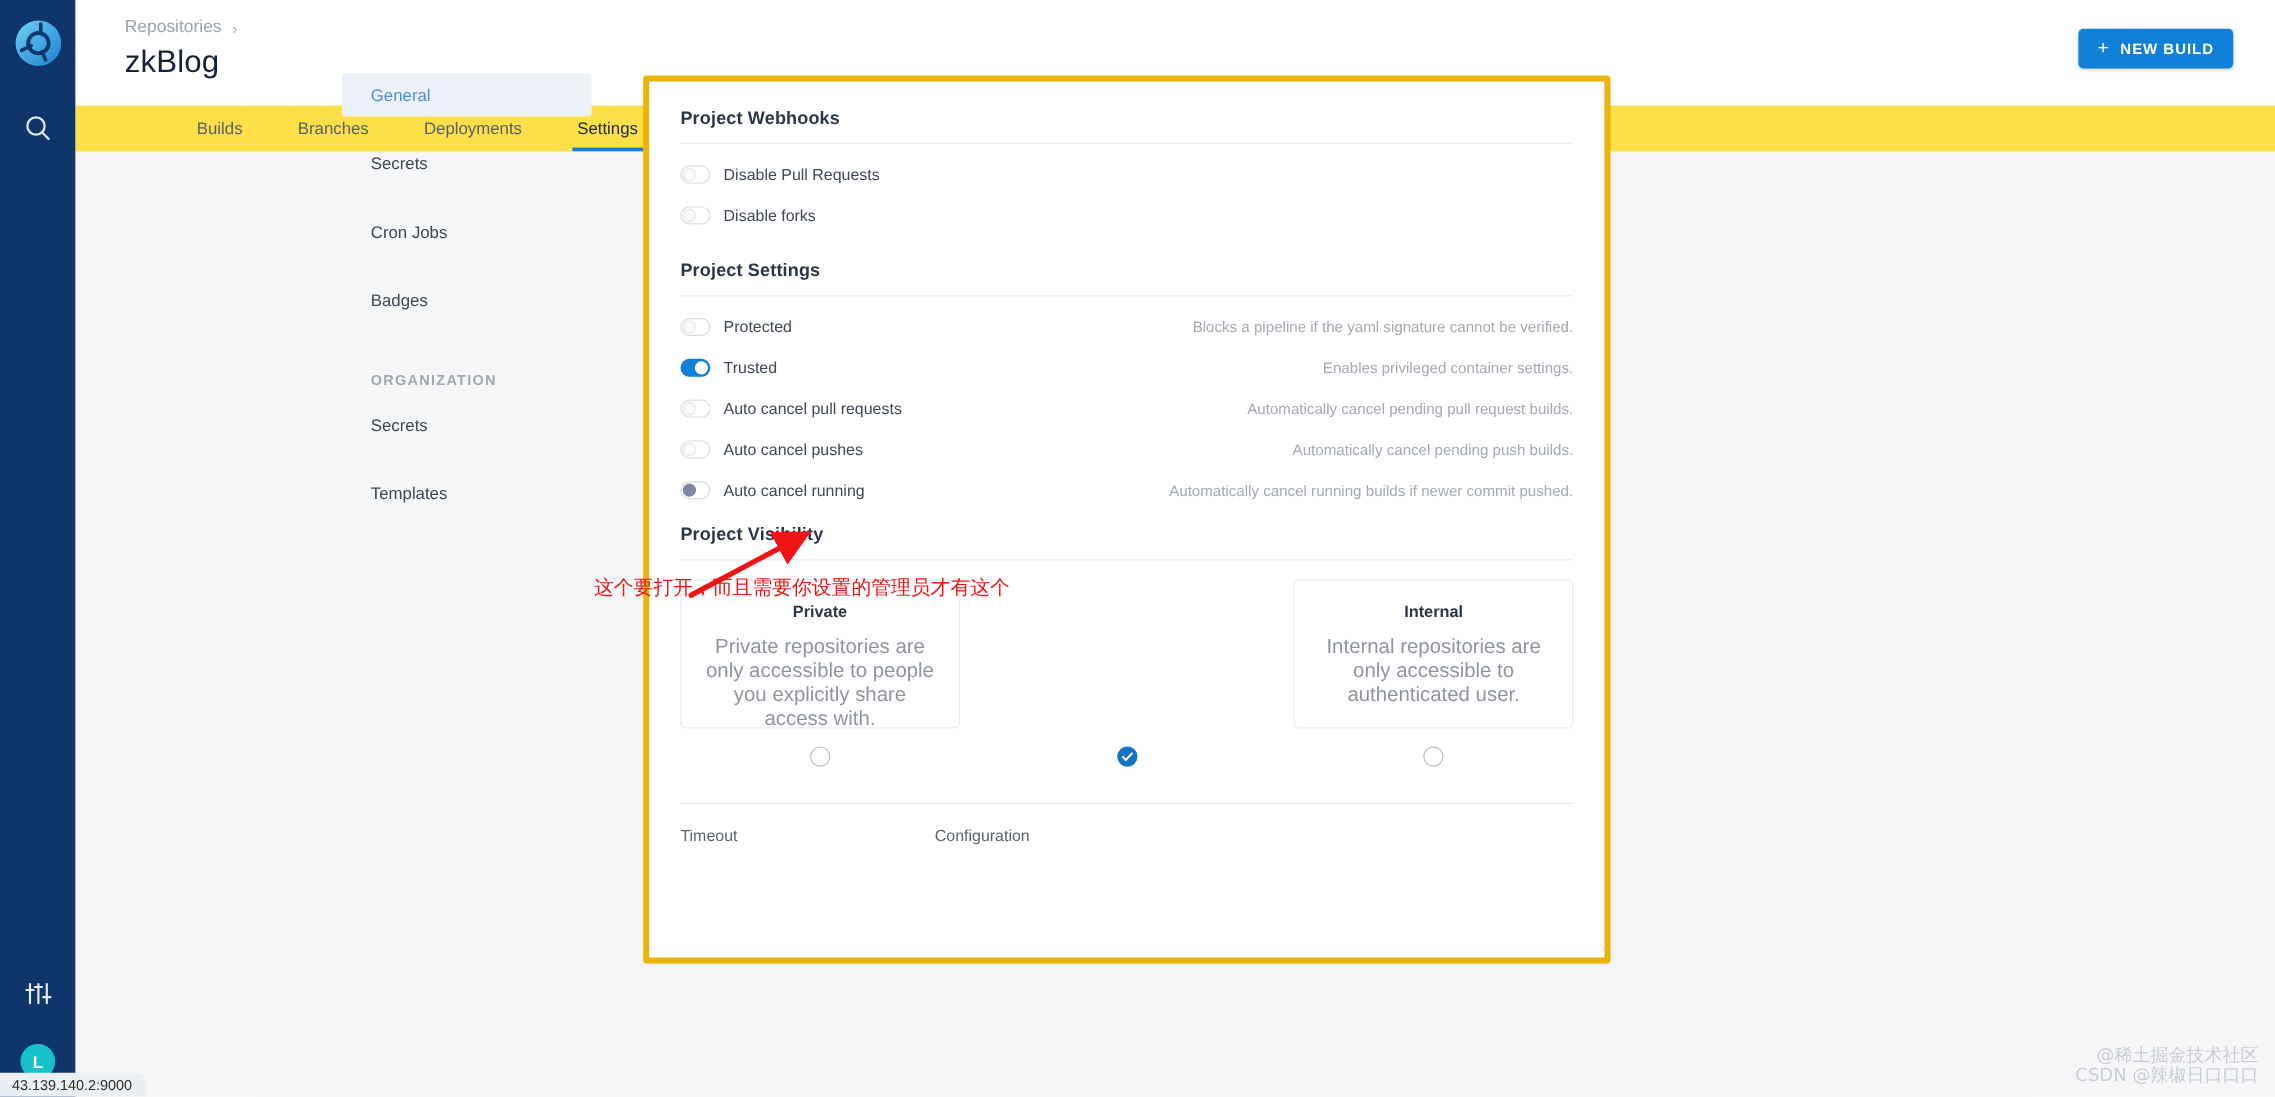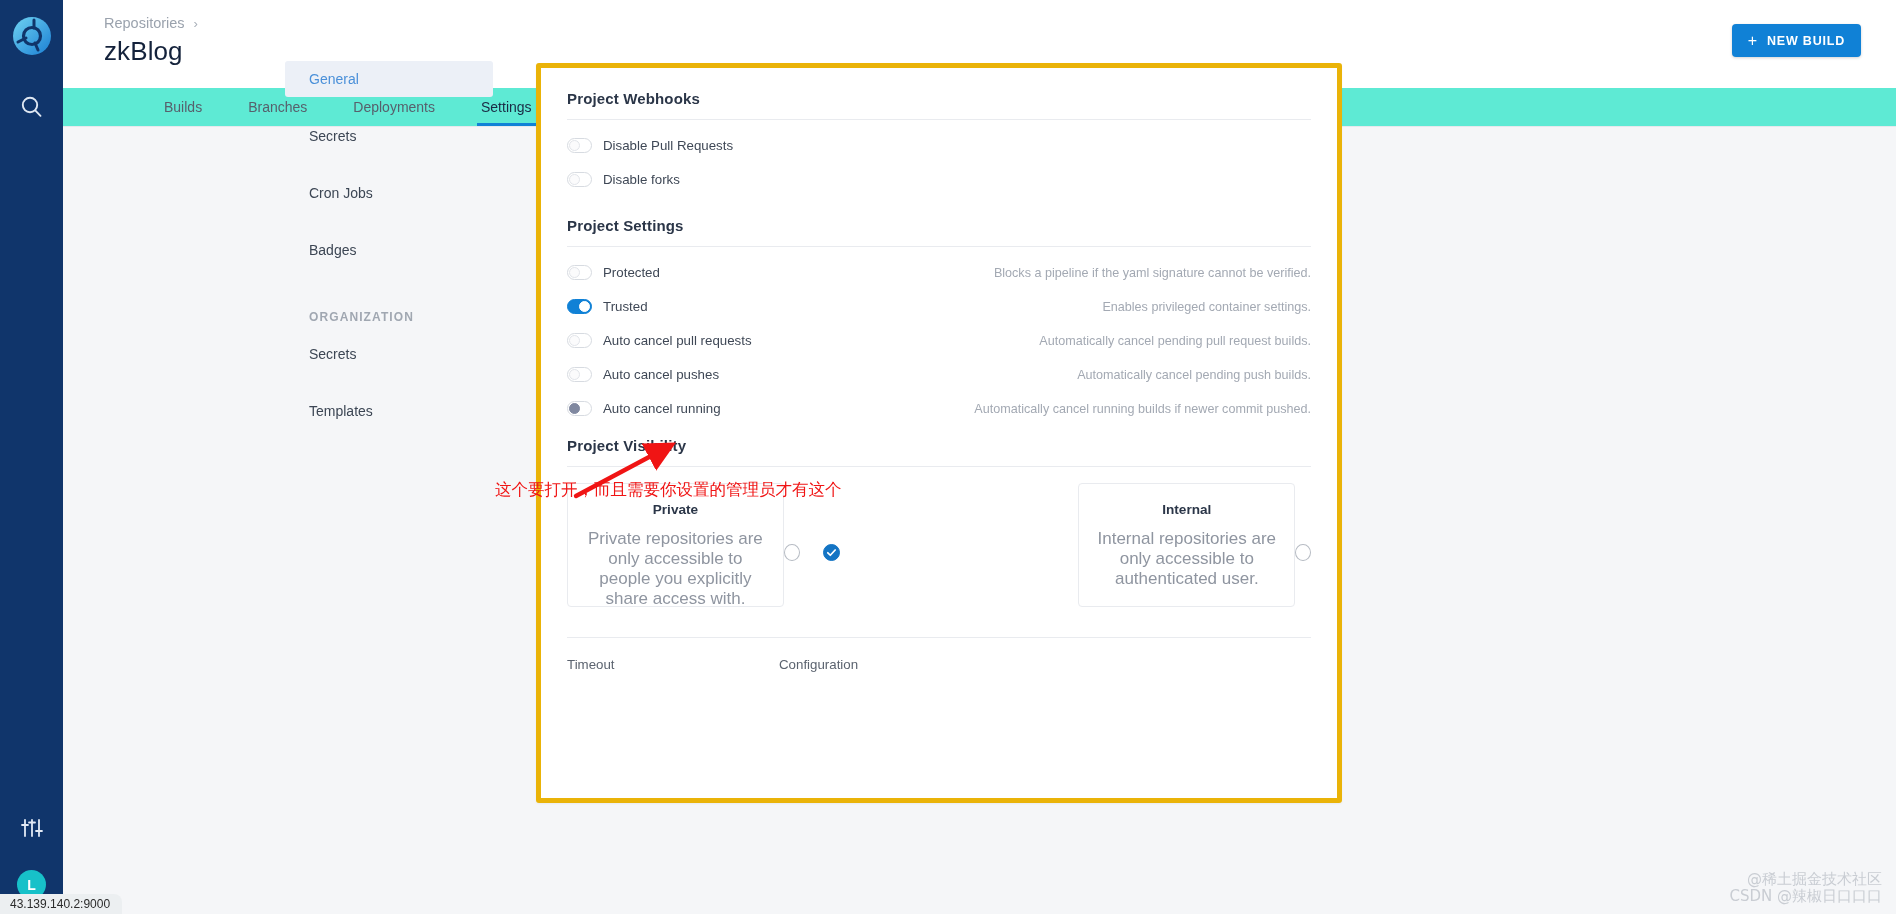--- a/index.html
+++ b/index.html
@@ -67,21 +67,21 @@
     display: flex; align-items: center; justify-content: center; gap: 9px;
     padding: 0 16px; cursor: pointer;
     box-shadow: 0 1px 3px rgba(0,0,0,.18);
   }
   .plus-ico { font-size: 16px; font-weight: 400; line-height: 1; }
 
   
   .tabbar {
     position: absolute; left: 63px; top: 88px;
     width: 1833px; height: 39px;
-    background: #5eead4;
+    background: #fde047;
     border-bottom: 1px solid #e6e9ed;
     display: flex; align-items: flex-end; gap: 0;
     padding-left: 101px;
   }
   .tab {
     position: relative; padding: 0 0 11px 0; margin-right: 46px;
     font-size: 14px; color: #57606c; cursor: pointer;
     background: none; border: none;
     font-family: inherit;
   }
@@ -159,21 +159,21 @@
   }
   .toggle.on { background: #1081d6; border-color: #1081d6; }
   .toggle.on .knob { left: auto; right: 1px; background: #fff; border-color: #fff; }
   .toggle.muted .knob { background: #8088a0; border-color: #8088a0; }
 
   .sec-spacer-lg { height: 26px; }
   .sec-spacer-md { height: 17px; }
 
   
   .vis-grid { display: flex; gap: 23px; margin-top: 16px; }
-  .vis-col { flex: 1 1 0; display: flex; flex-direction: row; align-items: center; }
+  .vis-col { flex: 1 1 0; display: flex; flex-direction: column; align-items: center; justify-content: flex-end; }
   .vis-card {
     width: 100%; height: 124px;
     border: 1px solid #e9ebef; border-radius: 4px;
     background: #fff; padding: 18px 18px 0 18px;
     text-align: center;
   }
   .vis-name { font-size: 13.6px; font-weight: 700; color: #2b3648; margin-bottom: 12px; }
   .vis-text { font-size: 17px; line-height: 1.17; color: #8f95a0; }
   .radio {
     margin-top: 15px; width: 17px; height: 17px; border-radius: 50%;

